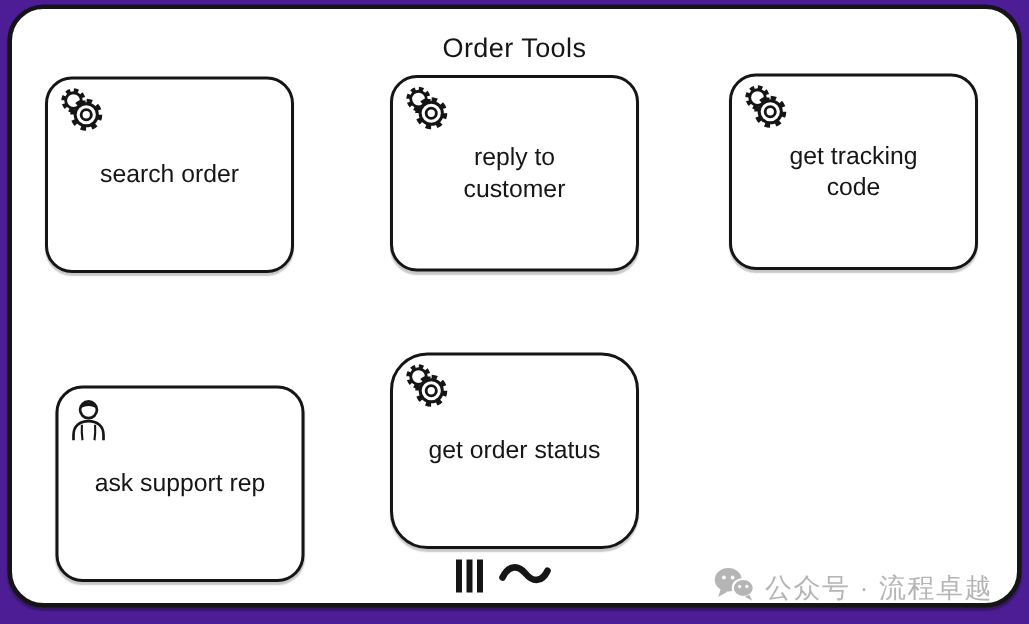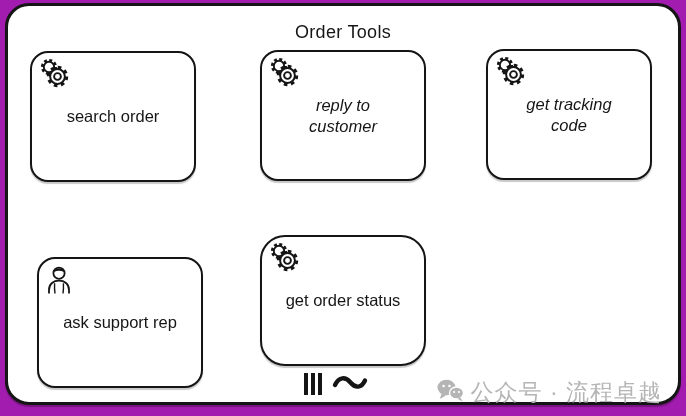--- a/index.html
+++ b/index.html
@@ -1,17 +1,17 @@
 <!DOCTYPE html>
 <html><head>
 <meta charset="utf-8">
 <style>
   html,body{margin:0;padding:0;background:#ffffff;}
   body{font-family:"Liberation Sans","DejaVu Sans",sans-serif;}
-  .stage{position:relative;width:686px;height:416px;background:#a21caf;overflow:hidden;}
+  .stage{position:relative;width:686px;height:416px;background:#4c1d95;overflow:hidden;}
 
   .subprocess{
     position:absolute;left:5px;top:3px;width:670px;height:396px;
     border:3px solid #151515;border-radius:24px;background:#ffffff;
     box-shadow:0 2px 1px rgba(0,0,0,0.28);
   }
   .diagram-title{
     position:absolute;left:0;top:16px;width:100%;
     text-align:center;font-size:18px;color:#161616;letter-spacing:0.3px;
   }
@@ -20,39 +20,39 @@
     position:absolute;width:162px;height:127px;
     border:2.6px solid #151515;border-radius:18px;background:#ffffff;
     display:flex;align-items:center;justify-content:center;
     box-shadow:0 2px 1px rgba(0,0,0,0.22);
   }
   .tool-node .node-icon{position:absolute;left:7px;top:5px;}
   .tool-label{
     text-align:center;font-size:16.5px;line-height:21px;color:#161616;
     max-width:142px;
   }
-  .tool-label.two-line{max-width:92px;font-style:italic;}
+  .tool-label.two-line{max-width:92px;}
 
   .pos-r1c1{left:30px;top:51px;}
   .pos-r1c2{left:260px;top:50px;}
   .pos-r1c3{left:486px;top:49px;}
   .pos-r2c1{left:37px;top:234px;margin-top:23px;}
   .pos-r2c2{left:260px;top:235px;border-radius:25px;}
 
   .markers{
     position:absolute;left:304px;top:371px;
     display:flex;align-items:center;gap:10px;height:26px;
   }
   .mi-bars{display:flex;gap:3px;align-items:center;}
   .mi-bars span{display:block;width:4px;height:22px;background:#151515;}
 
   .watermark{
     position:absolute;right:24px;top:377px;
     display:flex;align-items:center;gap:7px;
-    font-size:23px;letter-spacing:1px;
+    font-size:18px;letter-spacing:1px;
   }
 </style>
 </head>
 <body>
 
 <svg width="0" height="0" style="position:absolute" aria-hidden="true">
   <defs>
     <g id="gears">
 
       <circle cx="10" cy="9" r="6.6" fill="none" stroke="#151515" stroke-width="3" stroke-dasharray="2.9 2.29"></circle>

